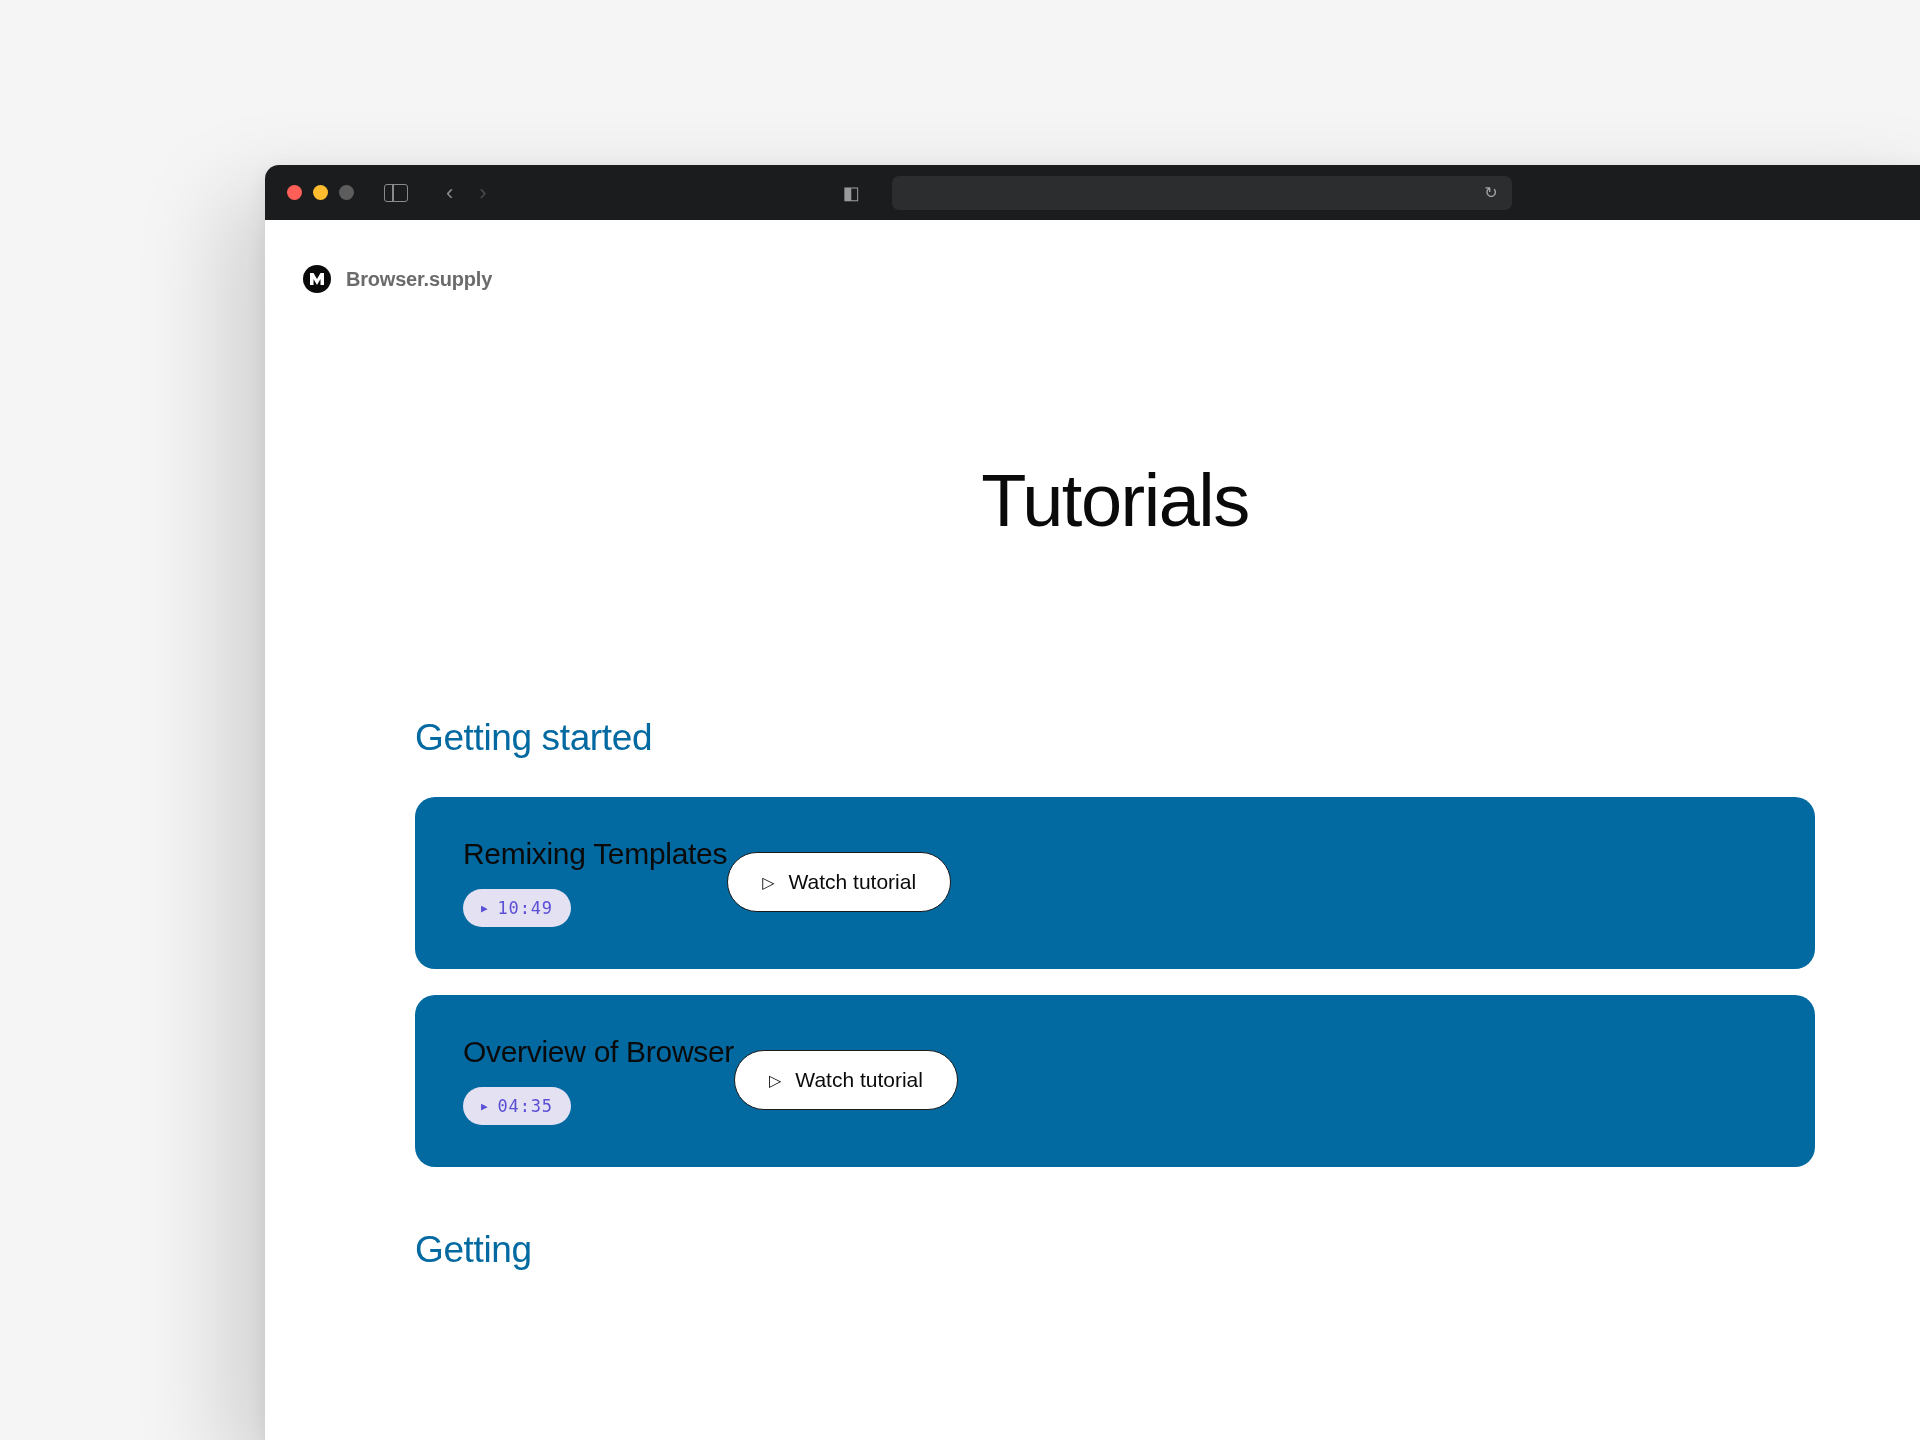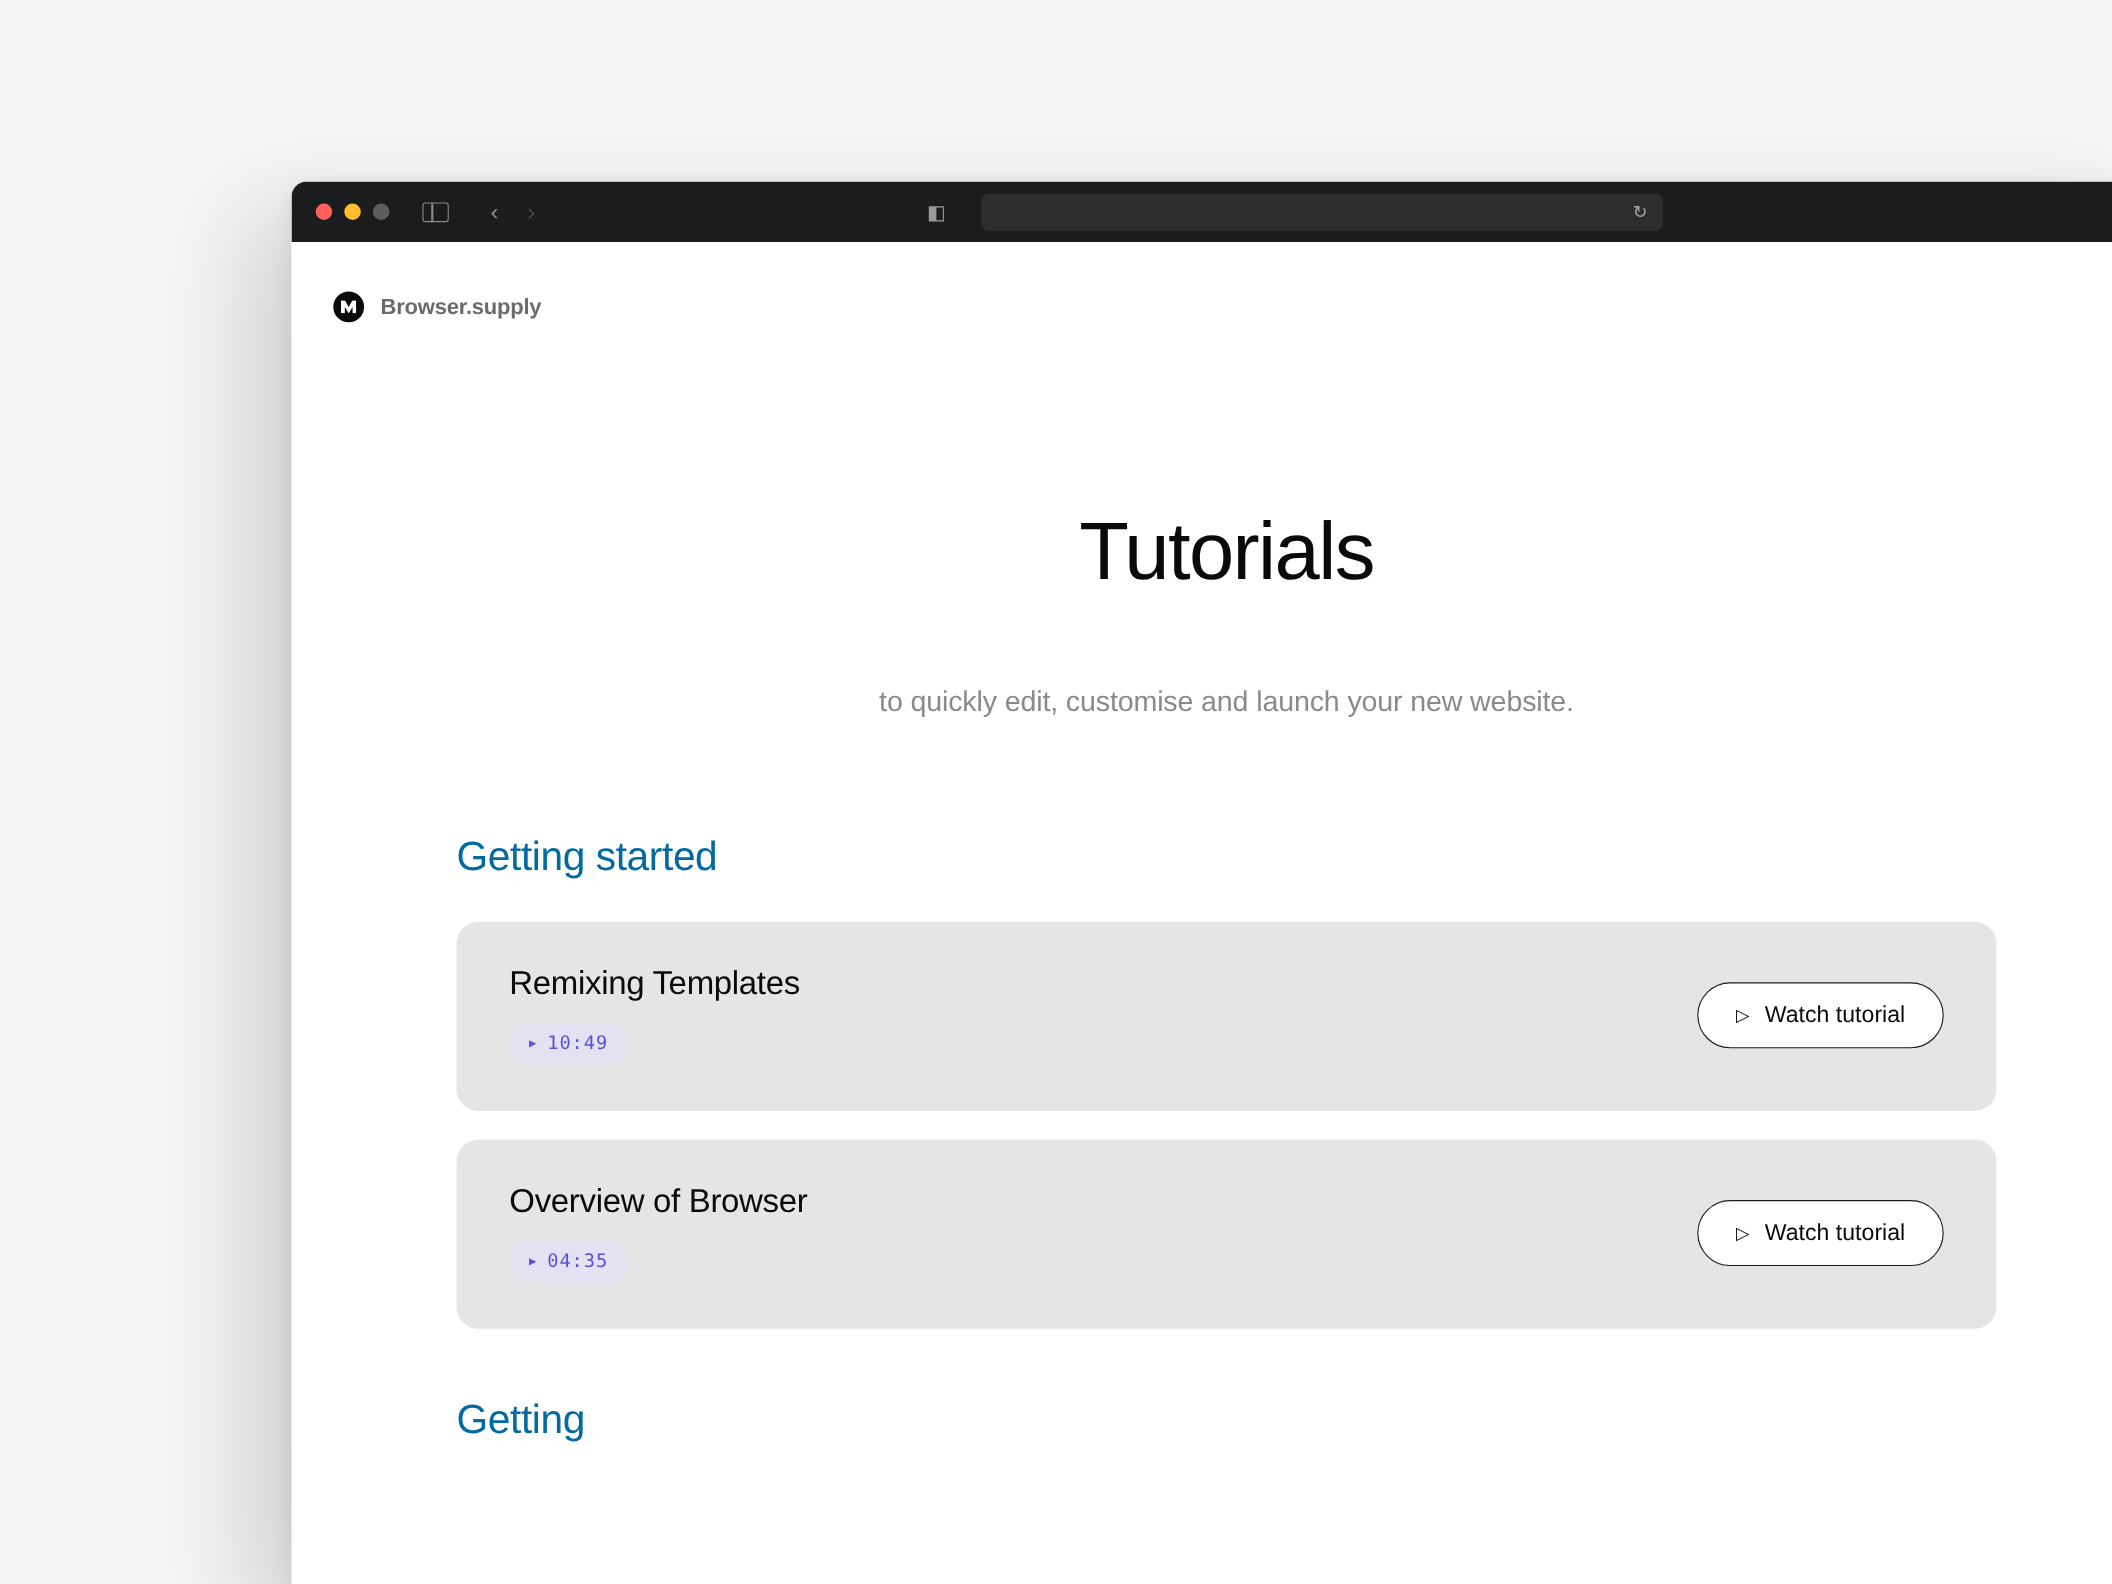--- a/index.html
+++ b/index.html
@@ -155,26 +155,25 @@
       padding: 0 150px 0 150px;
     }
     .section-title {
       font-size: 37px;
       font-weight: 400;
       color: #0369a1;
       letter-spacing: -0.01em;
       margin-bottom: 38px;
     }
     .tutorial-card {
-      background: #e5e5e5;
+      background: #0369a1;
       border-radius: 20px;
       padding: 40px 48px 42px 48px;
       display: flex;
       align-items: center;
-      justify-content: space-between;
       margin-bottom: 26px;
     }
     .tutorial-info {
       display: flex;
       flex-direction: column;
       gap: 18px;
     }
     .tutorial-title {
       font-size: 30px;
       font-weight: 400;
@@ -241,21 +240,20 @@
   <div class="content">
     <div class="brand">
       <div class="brand-logo"></div>
       <span class="brand-name">Browser.supply</span>
     </div>
 
     <div class="hero">
       <h1 class="hero-title">Tutorials</h1>
       <p class="hero-subtitle">
         <br>
-        <span>to quickly edit, customise and launch your new website.</span>
       </p>
     </div>
 
     <div class="section">
       <h2 class="section-title">Getting started</h2>
 
       <div class="tutorial-card">
         <div class="tutorial-info">
           <div class="tutorial-title">Remixing Templates</div>
           <div class="duration-pill">

